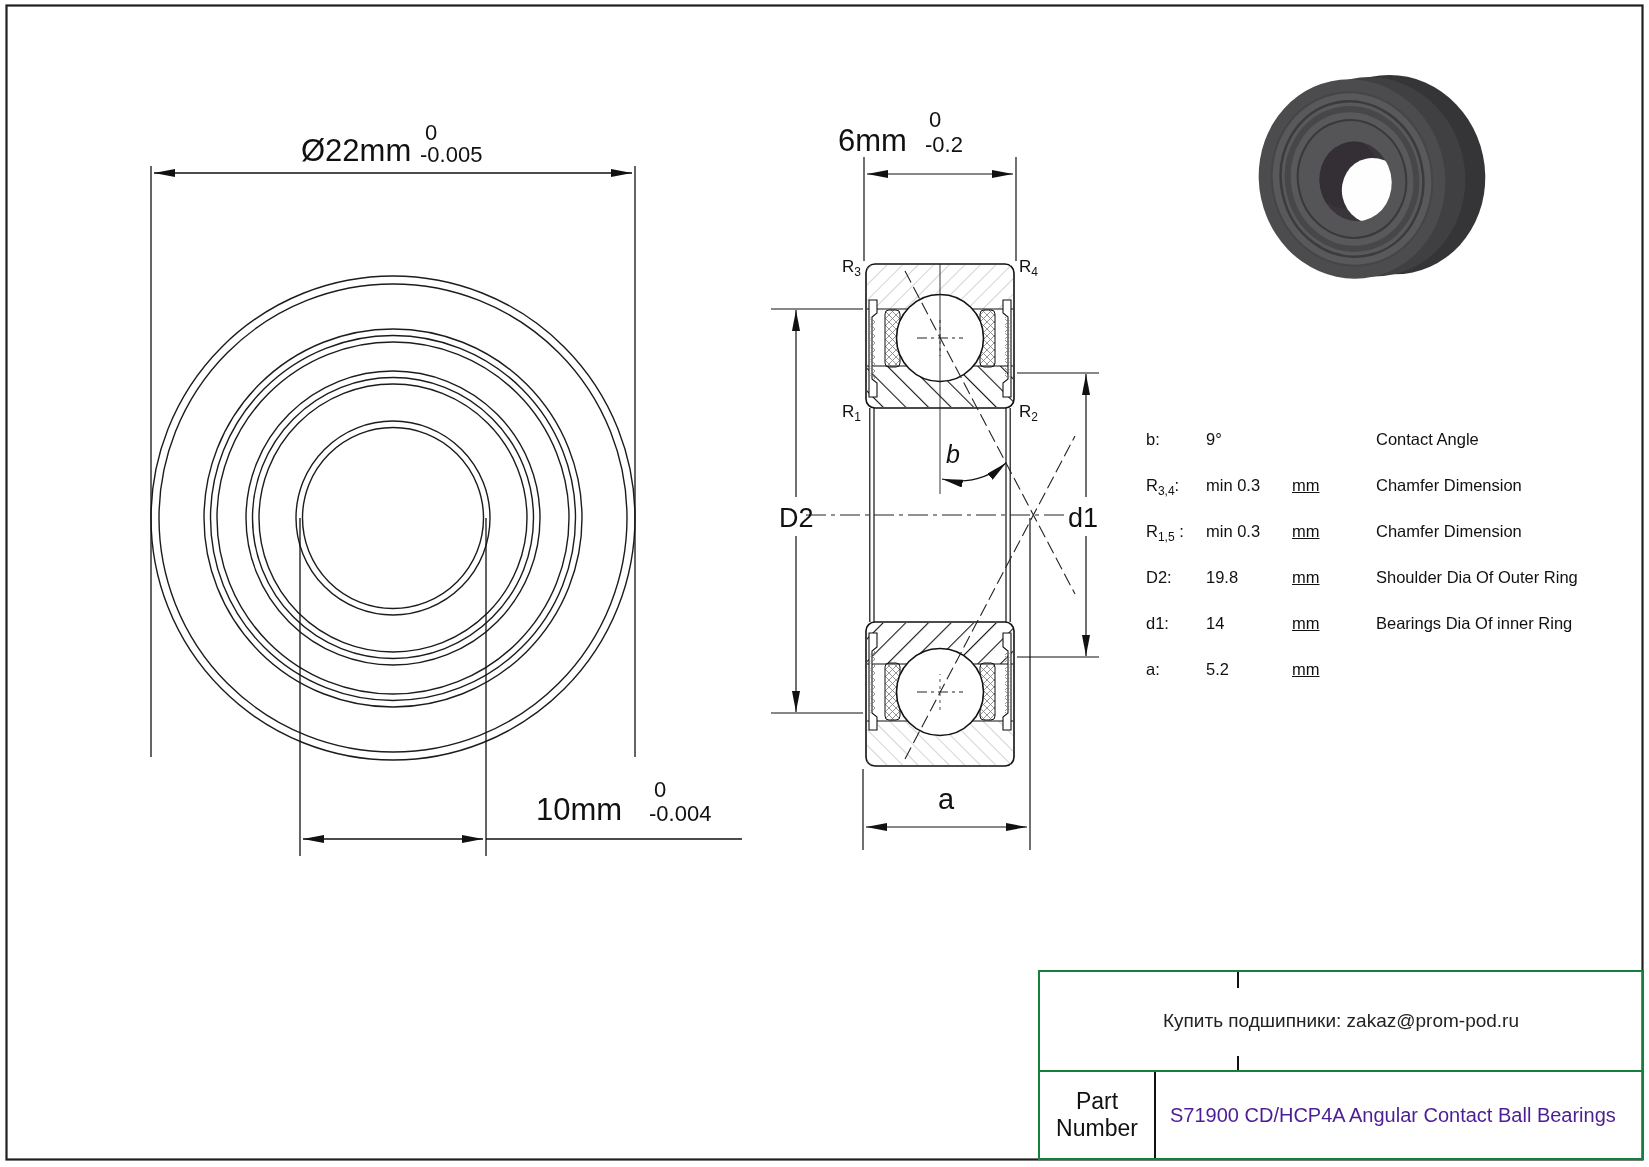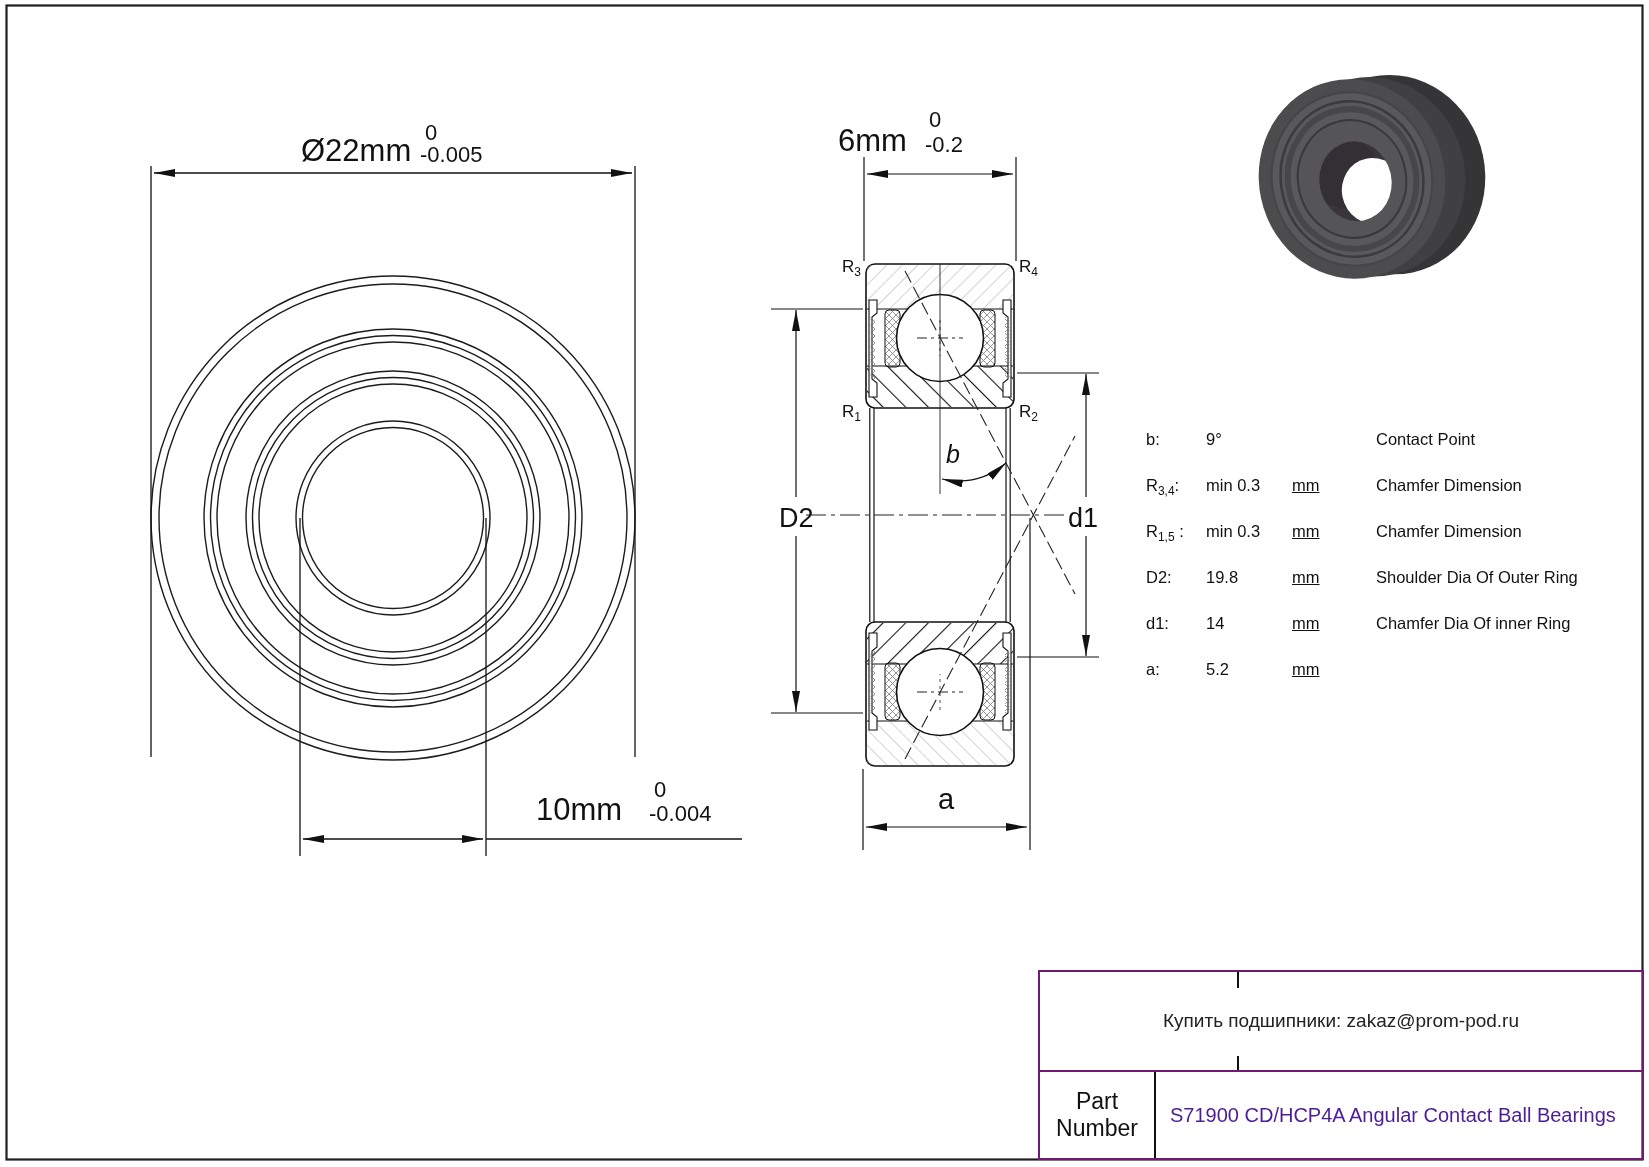--- a/index.html
+++ b/index.html
@@ -11,21 +11,21 @@
   
   .spec{position:absolute;left:1146px;top:430px;width:500px;color:#111;}
   .spec-row{display:flex;align-items:flex-start;height:46px;font-size:16.5px;line-height:19px;}
   .spec-row .p{width:60px;}
   .spec-row .v{width:86px;}
   .spec-row .u{width:84px;text-decoration:underline;}
   .spec-row .d{width:225px;}
   .spec sub{font-size:12px;line-height:0;}
 
   
-  .tb-box{position:absolute;box-sizing:border-box;border:2px solid #701a75;background:transparent;}
+  .tb-box{position:absolute;box-sizing:border-box;border:2px solid #15803d;background:transparent;}
   .tb-contact{left:1038px;top:970px;width:606px;height:102px;
               display:flex;align-items:center;justify-content:center;
               font-size:19px;color:#222;}
   .tb-partrow{left:1038px;top:1070px;width:606px;height:90px;}
   .tb-divider{position:absolute;left:114px;top:0;width:2px;height:100%;background:#111;}
   .tb-partlabel{position:absolute;left:0;top:0;width:114px;height:100%;
                 display:flex;align-items:center;justify-content:center;text-align:center;
                 font-size:23px;line-height:27px;color:#111;}
   .tb-partnumber{position:absolute;left:130px;top:0;right:8px;height:100%;
                  display:flex;align-items:center;font-size:20px;color:#4c1d95;}
@@ -182,21 +182,21 @@
       <ellipse cx="18" cy="16" rx="31" ry="33" fill="#fefefe"></ellipse>
     </g>
   </g>
 </svg>
 
 <div class="spec">
   <div class="spec-row">
     <span class="p"><span>b</span><sub></sub><span>:</span></span>
     <span class="v">9°</span>
     <span class="u"></span>
-    <span class="d">Contact Point</span>
+    <span class="d">Contact Angle</span>
   </div>
   <div class="spec-row">
     <span class="p"><span>R</span><sub>3,4</sub><span>:</span></span>
     <span class="v">min 0.3</span>
     <span class="u">mm</span>
     <span class="d">Chamfer Dimension</span>
   </div>
   <div class="spec-row">
     <span class="p"><span>R</span><sub>1,5</sub><span> :</span></span>
     <span class="v">min 0.3</span>
@@ -206,21 +206,21 @@
   <div class="spec-row">
     <span class="p"><span>D2</span><sub></sub><span>:</span></span>
     <span class="v">19.8</span>
     <span class="u">mm</span>
     <span class="d">Shoulder Dia Of Outer Ring</span>
   </div>
   <div class="spec-row">
     <span class="p"><span>d1</span><sub></sub><span>:</span></span>
     <span class="v">14</span>
     <span class="u">mm</span>
-    <span class="d">Chamfer Dia Of inner Ring</span>
+    <span class="d">Bearings Dia Of inner Ring</span>
   </div>
   <div class="spec-row">
     <span class="p"><span>a</span><sub></sub><span>:</span></span>
     <span class="v">5.2</span>
     <span class="u">mm</span>
   </div>
 </div>
 
 <div class="tb-box tb-contact">
   <span>Купить подшипники: zakaz@prom-pod.ru</span>

